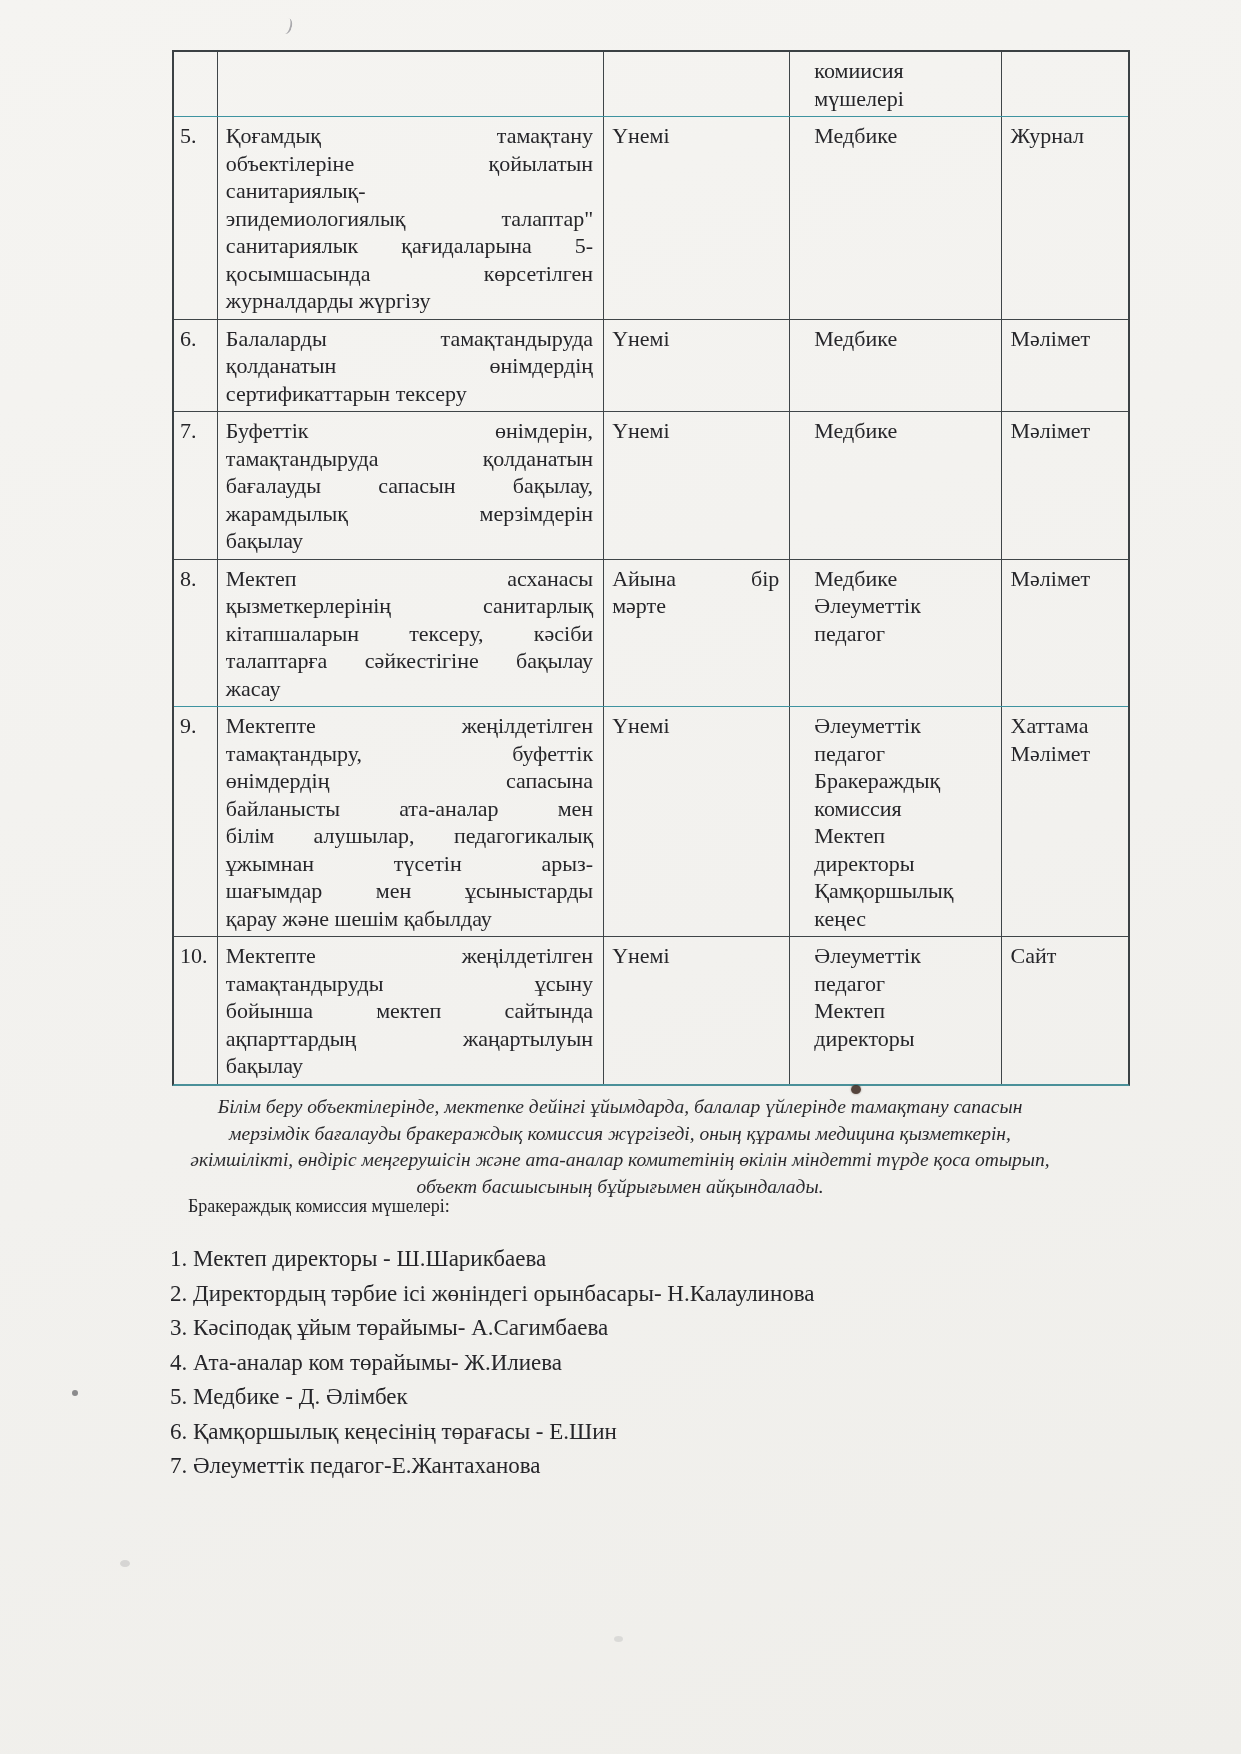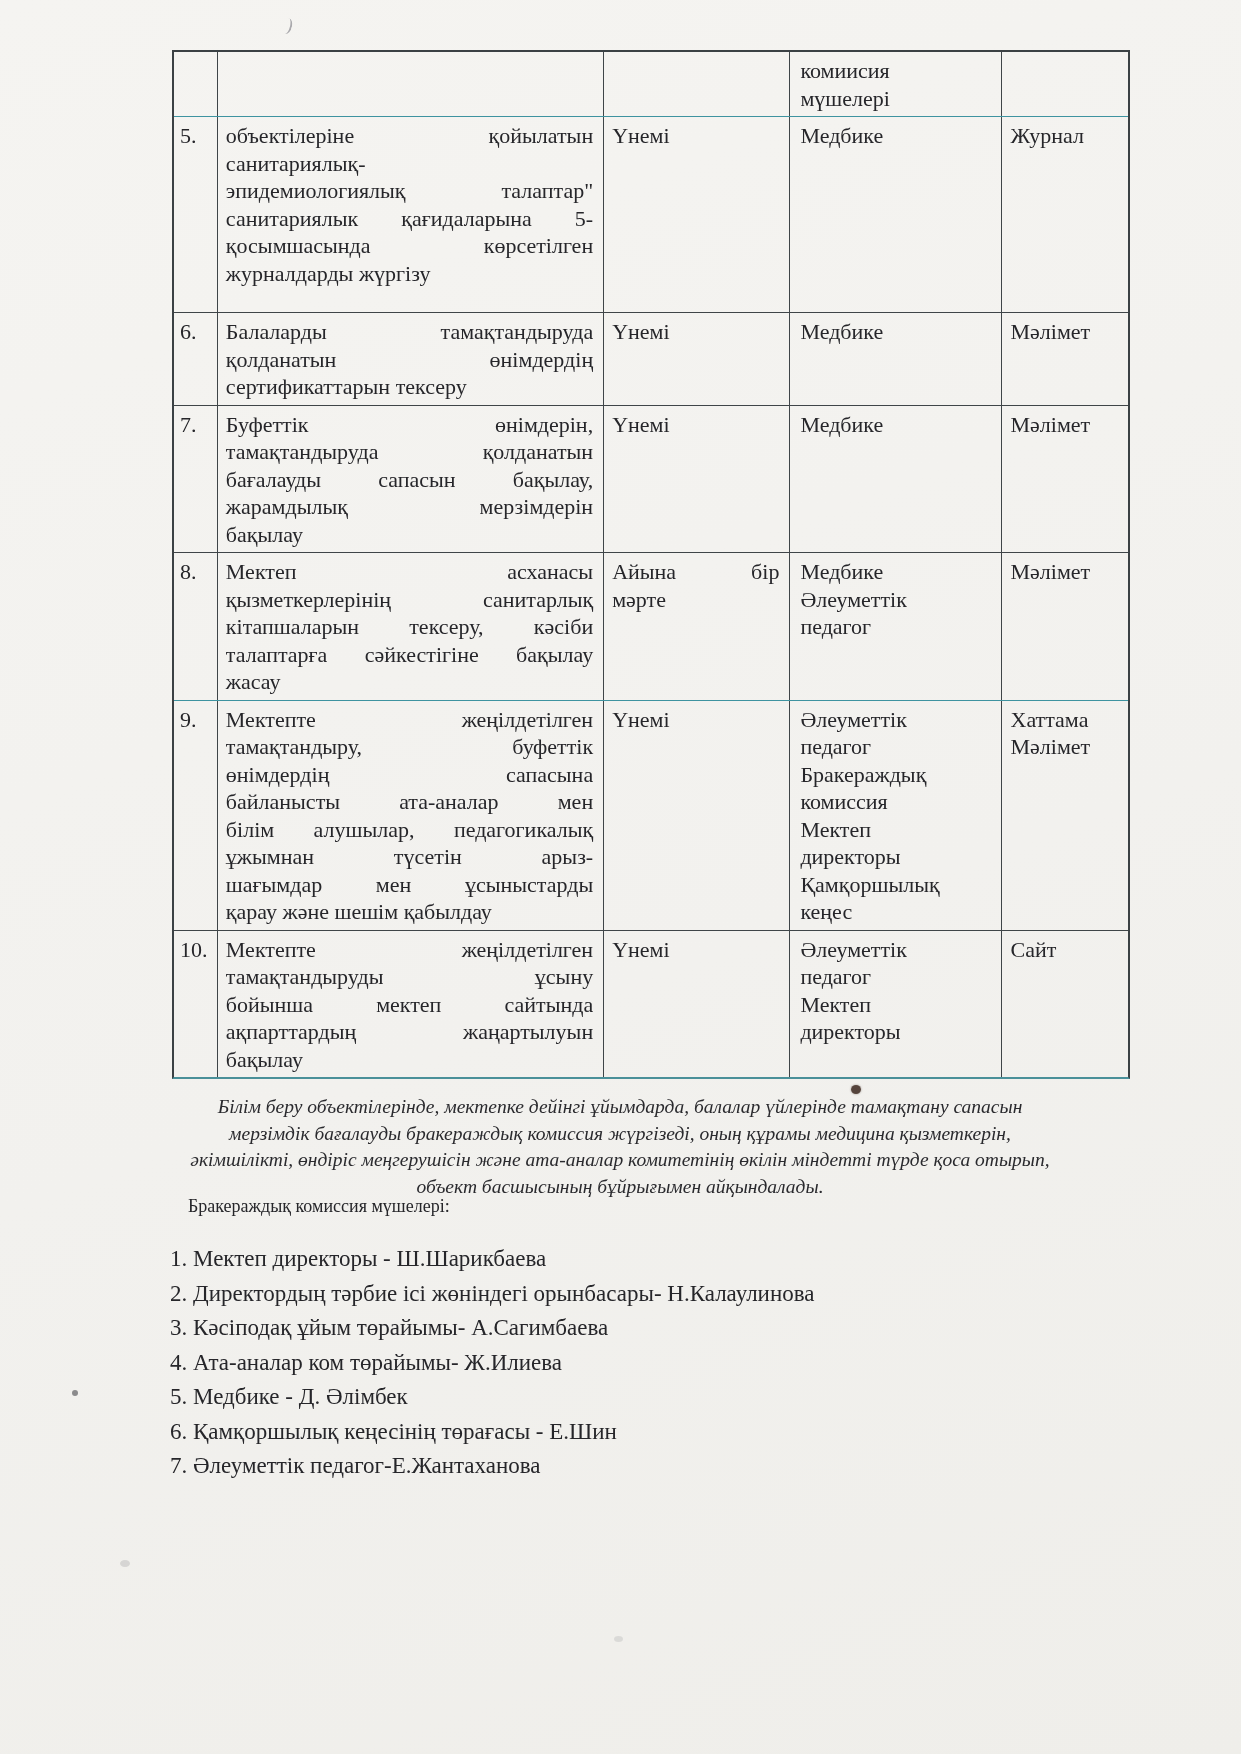--- a/index.html
+++ b/index.html
@@ -26,21 +26,21 @@
     box-sizing:border-box;
     padding:5px 10px 4px 8px;
     font-size:22px;line-height:27.5px;
     border-left:1.6px solid #3f4548;
     overflow:hidden;
   }
   .cell:first-child{border-left:none;}
   .c-num {width:43px;padding-left:6px;padding-right:2px;}
   .c-act {width:388px;}
   .c-freq{width:187px;padding-left:8px;}
-  .c-resp{width:212px;padding-left:10px;}
+  .c-resp{width:212px;padding-left:24px;}
   .c-out {width:128px;padding-left:9px;}
   .row-h {min-height:58px;}
   .row-5 {min-height:195px;}
   .row-6 {min-height:87px;}
   .row-7 {min-height:138px;}
   .row-8 {min-height:140px;}
   .row-9 {min-height:220px;}
   .row-10{min-height:143px;}
   .pre{white-space:pre-line;}
   .jl{text-align:justify;text-align-last:justify;}
@@ -87,20 +87,21 @@
       <div class="cell c-act"></div>
       <div class="cell c-freq"></div>
       <div class="cell c-resp pre">комиисия
 мүшелері</div>
       <div class="cell c-out"></div>
     </div>
 
     <div class="t-row row-5 teal-top">
       <div class="cell c-num">5.</div>
       <div class="cell c-act">
+          <div class="jl">Қоғамдық тамақтану</div>
           <div class="jl">объектілеріне қойылатын</div>
           <div class="jl">санитариялық-</div>
           <div class="jl">эпидемиологиялық талаптар"</div>
           <div class="jl">санитариялык қағидаларына 5-</div>
           <div class="jl">қосымшасында көрсетілген</div>
           <div class="ll">журналдарды жүргізу</div>
         </div>
       <div class="cell c-freq">
           <div class="ll">Үнемі</div>
         </div>

